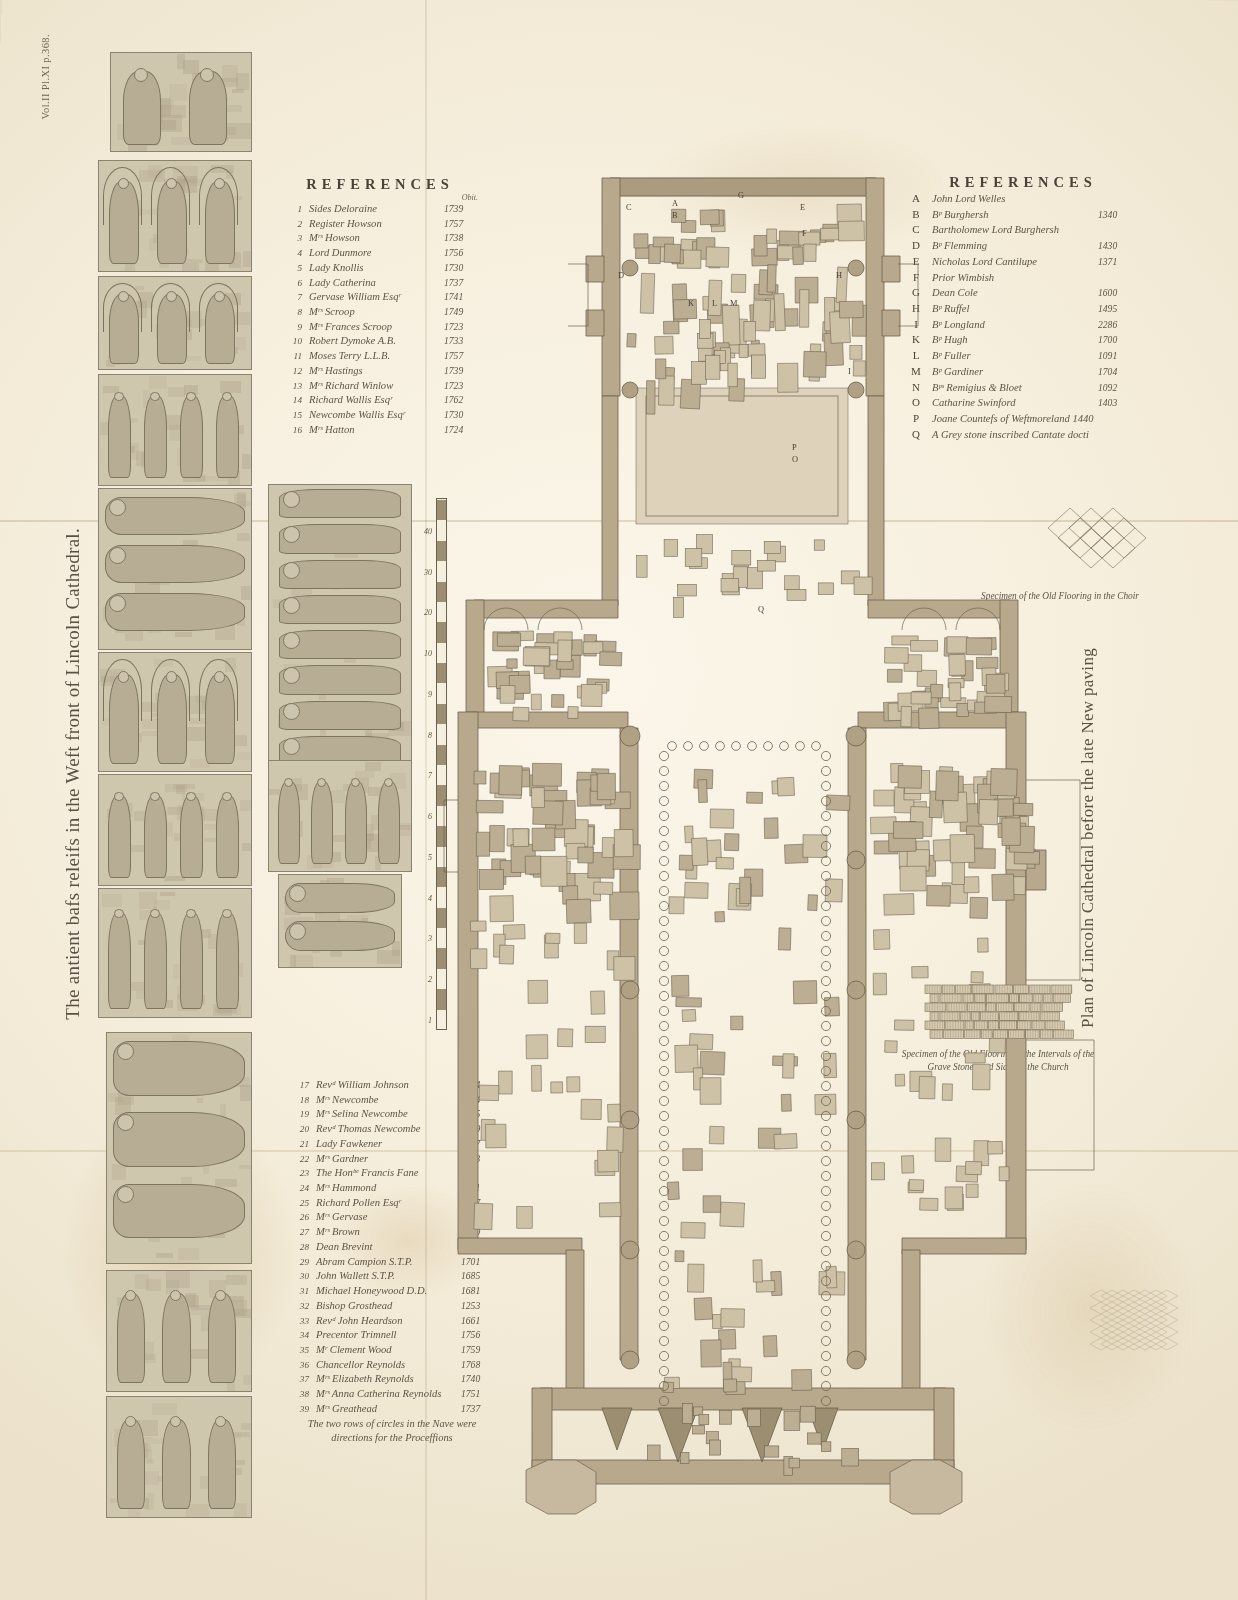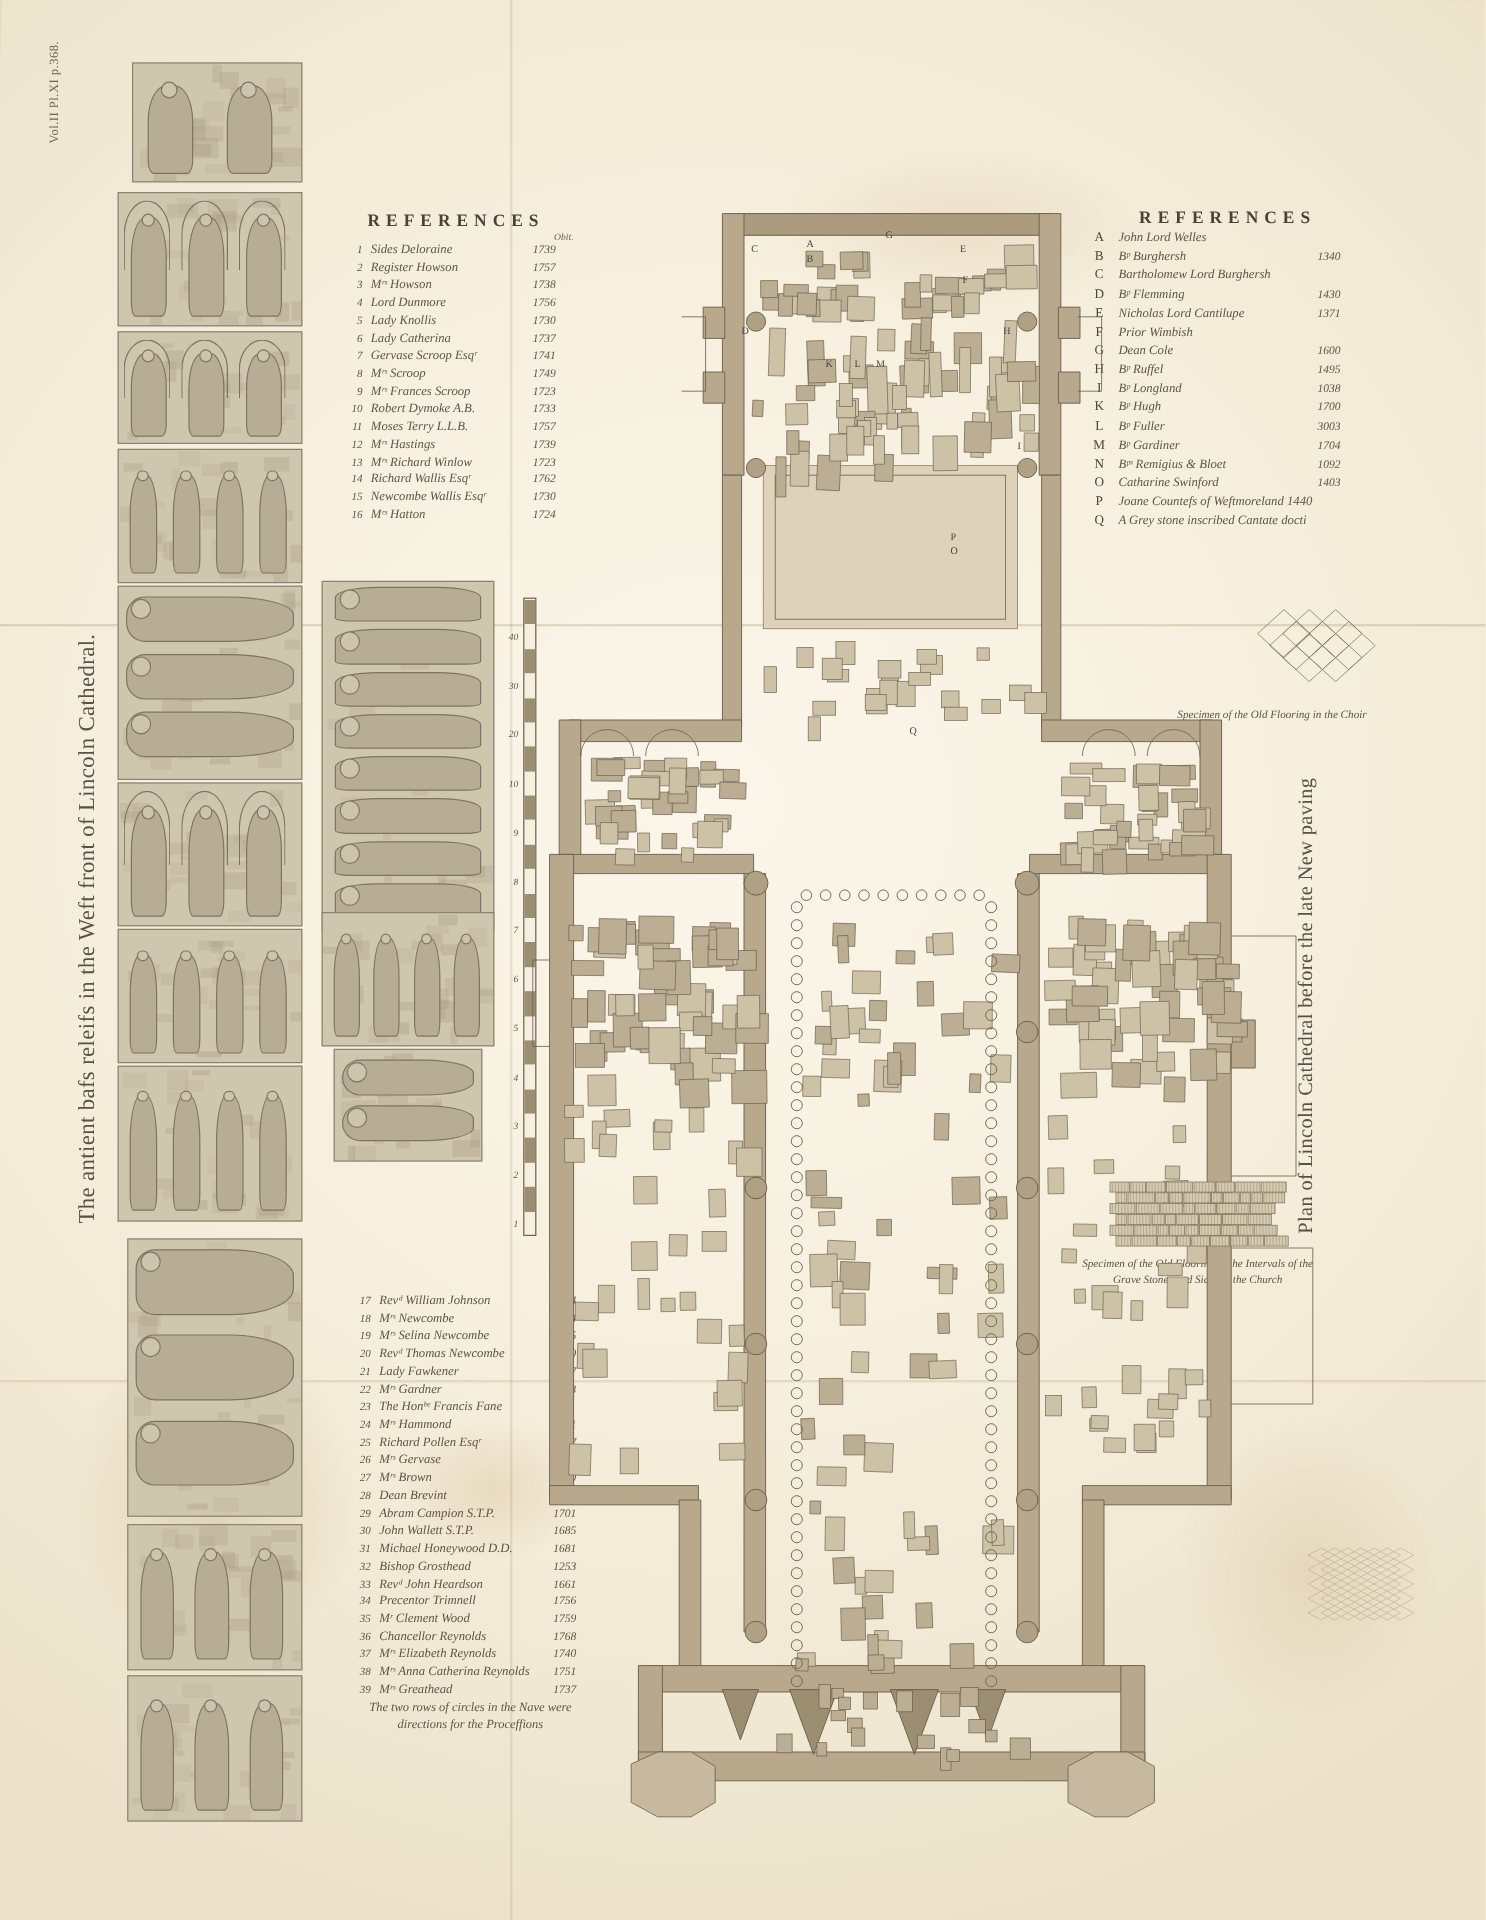--- a/index.html
+++ b/index.html
@@ -704,21 +704,21 @@
         <span class="n">Lady Knollis</span>
         <span class="y">1730</span>
       </div>
       <div class="refrow">
         <span class="k">6</span>
         <span class="n">Lady Catherina</span>
         <span class="y">1737</span>
       </div>
       <div class="refrow">
         <span class="k">7</span>
-        <span class="n">Gervase Scroop Esqʳ</span>
+        <span class="n">Gervase William Esqʳ</span>
         <span class="y">1741</span>
       </div>
       <div class="refrow">
         <span class="k">8</span>
         <span class="n">Mʳˢ Scroop</span>
         <span class="y">1749</span>
       </div>
       <div class="refrow">
         <span class="k">9</span>
         <span class="n">Mʳˢ Frances Scroop</span>
@@ -922,31 +922,31 @@
         <span class="y">1600</span>
       </div>
       <div class="refrow">
         <span class="k alpha">H</span>
         <span class="n">Bᵖ Ruffel</span>
         <span class="y">1495</span>
       </div>
       <div class="refrow">
         <span class="k alpha">I</span>
         <span class="n">Bᵖ Longland</span>
-        <span class="y">1038</span>
+        <span class="y">2286</span>
       </div>
       <div class="refrow">
         <span class="k alpha">K</span>
         <span class="n">Bᵖ Hugh</span>
         <span class="y">1700</span>
       </div>
       <div class="refrow">
         <span class="k alpha">L</span>
         <span class="n">Bᵖ Fuller</span>
-        <span class="y">3003</span>
+        <span class="y">1091</span>
       </div>
       <div class="refrow">
         <span class="k alpha">M</span>
         <span class="n">Bᵖ Gardiner</span>
         <span class="y">1704</span>
       </div>
       <div class="refrow">
         <span class="k alpha">N</span>
         <span class="n">Bᵖˢ Remigius &amp; Bloet</span>
         <span class="y">1092</span>

